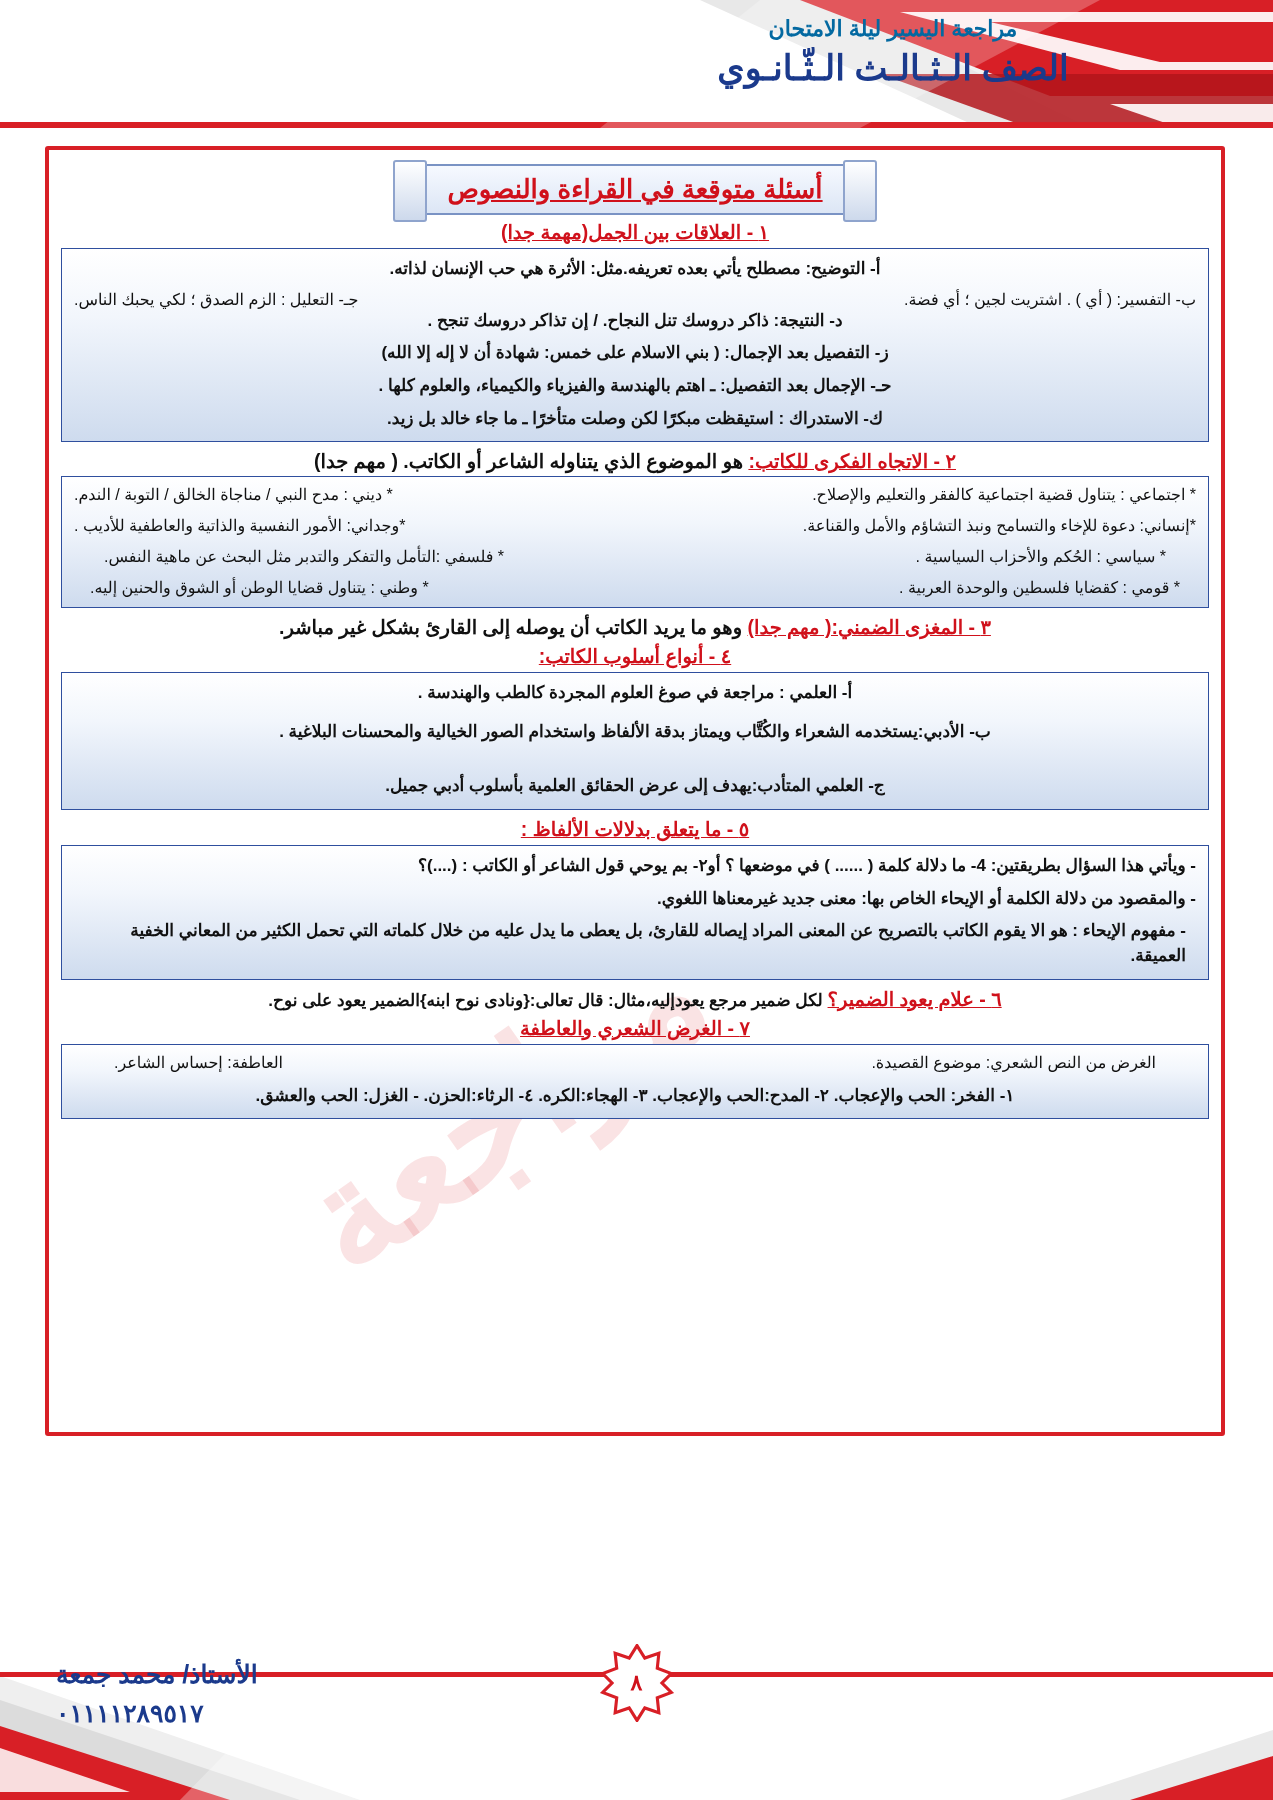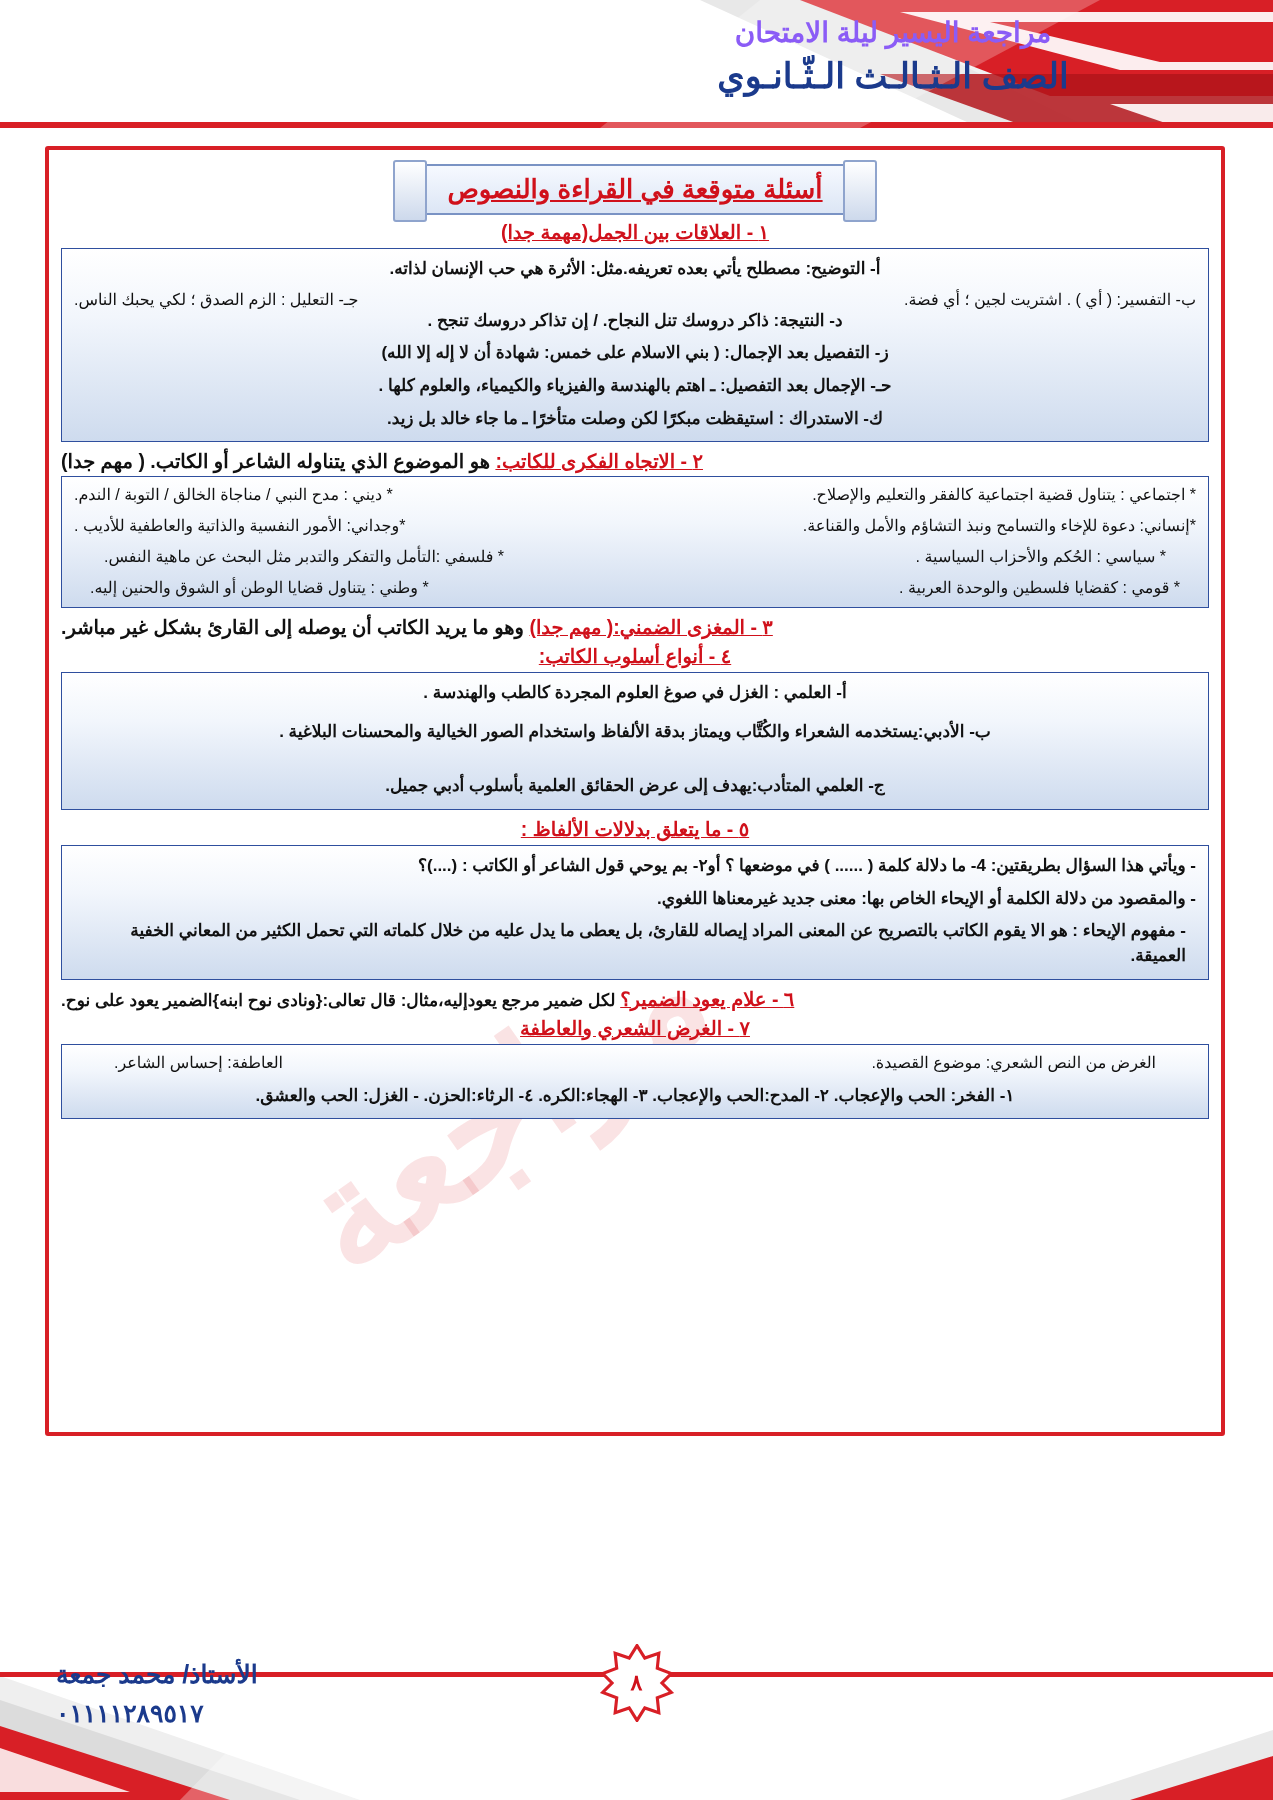--- a/index.html
+++ b/index.html
@@ -20,21 +20,21 @@
     background:#ffffff;
     overflow:hidden;
   }
   .hdr-band { position:absolute; top:0; right:0; width:1273px; height:128px; }
   .hdr-text {
     position:absolute; right:0; top:14px; width:760px;
     text-align:center;
     z-index:5;
   }
   .hdr-line1 {
-    color:#8b5cf6; font-weight:bold; font-size:28px; letter-spacing:0px;
+    color:#0369a1; font-weight:bold; font-size:22px; letter-spacing:0px;
     line-height:1.35;
   }
   .hdr-line2 {
     color:#1b3a8c; font-weight:bold; font-size:35px;
     line-height:1.35;
   }
 
   
   .frame {
     position:absolute;
@@ -111,21 +111,21 @@
   }
   .box p:last-child { margin-bottom:0; }
   .r { color:#d0111b; }
   .rt { text-align:right; }
   .ct { text-align:center; }
 
   .line-2col { display:flex; justify-content:space-between; gap:24px; }
   .line-2col > span { white-space:nowrap; }
 
   .inline-head {
-    text-align:left; font-weight:bold; font-size:19.5px; margin:6px 0 3px;
+    text-align:center; font-weight:bold; font-size:19.5px; margin:6px 0 3px;
     position:relative; z-index:2;
   }
   .inline-head .q { color:#d0111b; }
   .inline-head .blk { color:#111; }
 
   .small17 { font-size:17px; }
 
   
   .footer {
     position:absolute; bottom:0; right:0; width:1273px; height:220px;
@@ -219,21 +219,21 @@
     </div>
 
     <div class="inline-head">
       <span class="q" style="text-decoration:underline">٣ - المغزى الضمني:( مهم جدا)</span><span class="blk"> وهو ما يريد الكاتب أن يوصله إلى القارئ بشكل غير مباشر.</span>
     </div>
 
     <div class="sec-head">
       <u>٤ - أنواع أسلوب الكاتب:</u>
     </div>
     <div class="box">
-      <p class="ct">أ- العلمي : الغزل في صوغ العلوم المجردة  كالطب والهندسة .</p>
+      <p class="ct">أ- العلمي : مراجعة في صوغ العلوم المجردة  كالطب والهندسة .</p>
       <p class="ct" style="margin-top:14px">ب- الأدبي:يستخدمه الشعراء والكُتَّاب ويمتاز بدقة الألفاظ واستخدام الصور الخيالية والمحسنات  البلاغية .</p>
       <p class="ct" style="margin-top:30px">ج- العلمي المتأدب:يهدف إلى عرض الحقائق العلمية بأسلوب أدبي جميل.</p>
     </div>
 
     <div class="sec-head">
       <u>٥ - ما يتعلق بدلالات الألفاظ :</u>
     </div>
     <div class="box">
       <p class="rt">- ويأتي هذا السؤال بطريقتين: 4- ما دلالة كلمة ( ......  ) في موضعها ؟ أو٢- بم يوحي قول الشاعر أو الكاتب : (....)؟</p>
       <p class="rt">- والمقصود من دلالة الكلمة أو الإيحاء الخاص بها: معنى جديد غيرمعناها اللغوي.</p>

